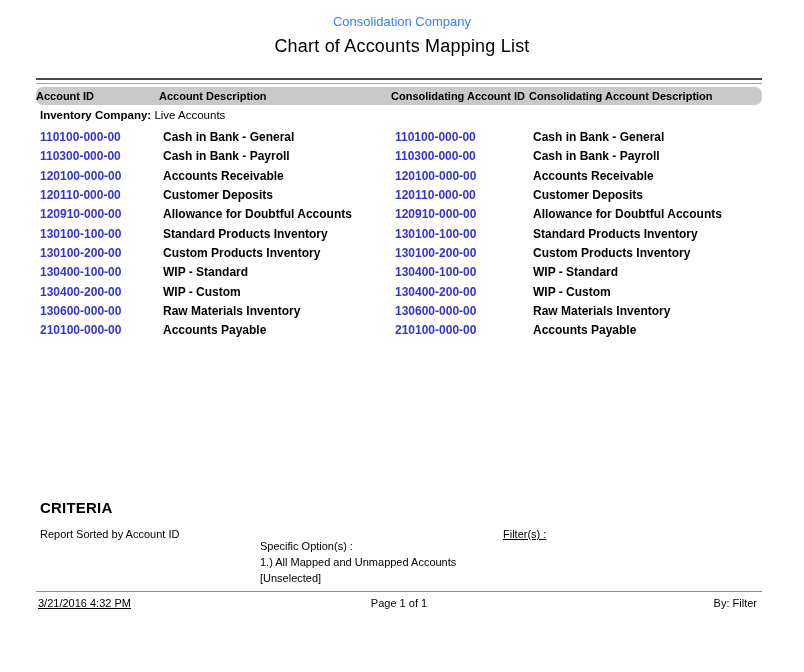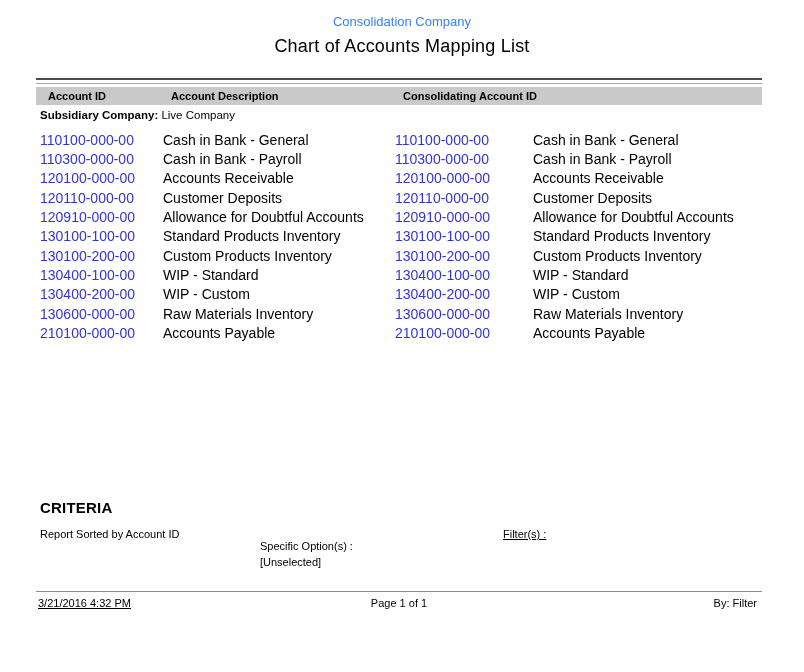--- a/index.html
+++ b/index.html
@@ -41,46 +41,48 @@
     position: absolute;
     top: 83px; left: 36px; width: 726px; height: 1px;
     background: #a6a6a6;
   }
   .header-band {
     position: absolute;
     top: 87px; left: 36px; width: 726px; height: 18px;
     background: var(--band-color, #c9c9c9);
     display: flex;
     align-items: center;
-    padding-left: 12px;
+    padding-left: 0;
     font-size: 11px;
     font-weight: bold;
+    border-radius: 7px;
   }
   .c1 { width: 123px; flex: 0 0 123px; }
   .c2 { width: 232px; flex: 0 0 232px; }
   .c3 { width: 138px; flex: 0 0 138px; }
   .c4 { flex: 1 1 auto; }
   .group-row {
     position: absolute;
     top: 109px; left: 40px;
     font-size: 11.5px;
     white-space: nowrap;
   }
   .group-row .group-label { font-weight: bold; }
   .table-body {
     position: absolute;
     top: 130px; left: 36px; width: 726px;
     padding-left: 4px;
   }
   .row {
     height: 19.33px;
     display: flex;
-    align-items: center;
-    font-size: 14px;
+    align-items: flex-start;
+    font-size: 12px;
     white-space: nowrap;
+    font-weight: bold;
   }
   .link {
     color: var(--link-color, #3535cd);
     cursor: pointer;
   }
   .criteria-heading {
     position: absolute;
     top: 499px; left: 40px;
     font-size: 15px;
     font-weight: bold;
@@ -117,25 +119,26 @@
   <div class="company-name">Consolidation Company</div>
   <div class="report-title">Chart of Accounts Mapping List</div>
 
   <div class="rule-dark"></div>
   <div class="rule-light"></div>
 
   <div class="header-band">
     <span class="c1">Account ID</span>
     <span class="c2">Account Description</span>
     <span class="c3">Consolidating Account ID</span>
+    <span class="c4">Consolidating Account Description</span>
   </div>
 
   <div class="group-row">
-    <span class="group-label">Subsidiary Company: </span>
-    <span class="group-value">Live Company</span>
+    <span class="group-label">Inventory Company: </span>
+    <span class="group-value">Live Accounts</span>
   </div>
 
   <div class="table-body">
     <div class="row">
       <span class="c1 link">110100-000-00</span>
       <span class="c2">Cash in Bank - General</span>
       <span class="c3 link">110100-000-00</span>
       <span class="c4">Cash in Bank - General</span>
     </div>
 
@@ -209,20 +212,21 @@
       <span class="c4">Accounts Payable</span>
     </div>
   </div>
 
   <div class="criteria-heading">CRITERIA</div>
 
   <div class="criteria-row">
     <div class="criteria-sort">Report Sorted by Account ID</div>
     <div class="criteria-options">
       <div>Specific Option(s) :</div>
+      <div>1.) All Mapped and Unmapped Accounts</div>
       <div>[Unselected]</div>
     </div>
     <div class="criteria-filters">Filter(s) :</div>
   </div>
 
   <div class="footer-rule"></div>
   <div class="footer">
     <span class="footer-date">3/21/2016 4:32 PM</span>
     <span class="footer-page">Page 1 of 1</span>
     <span class="footer-by">By: Filter</span>

